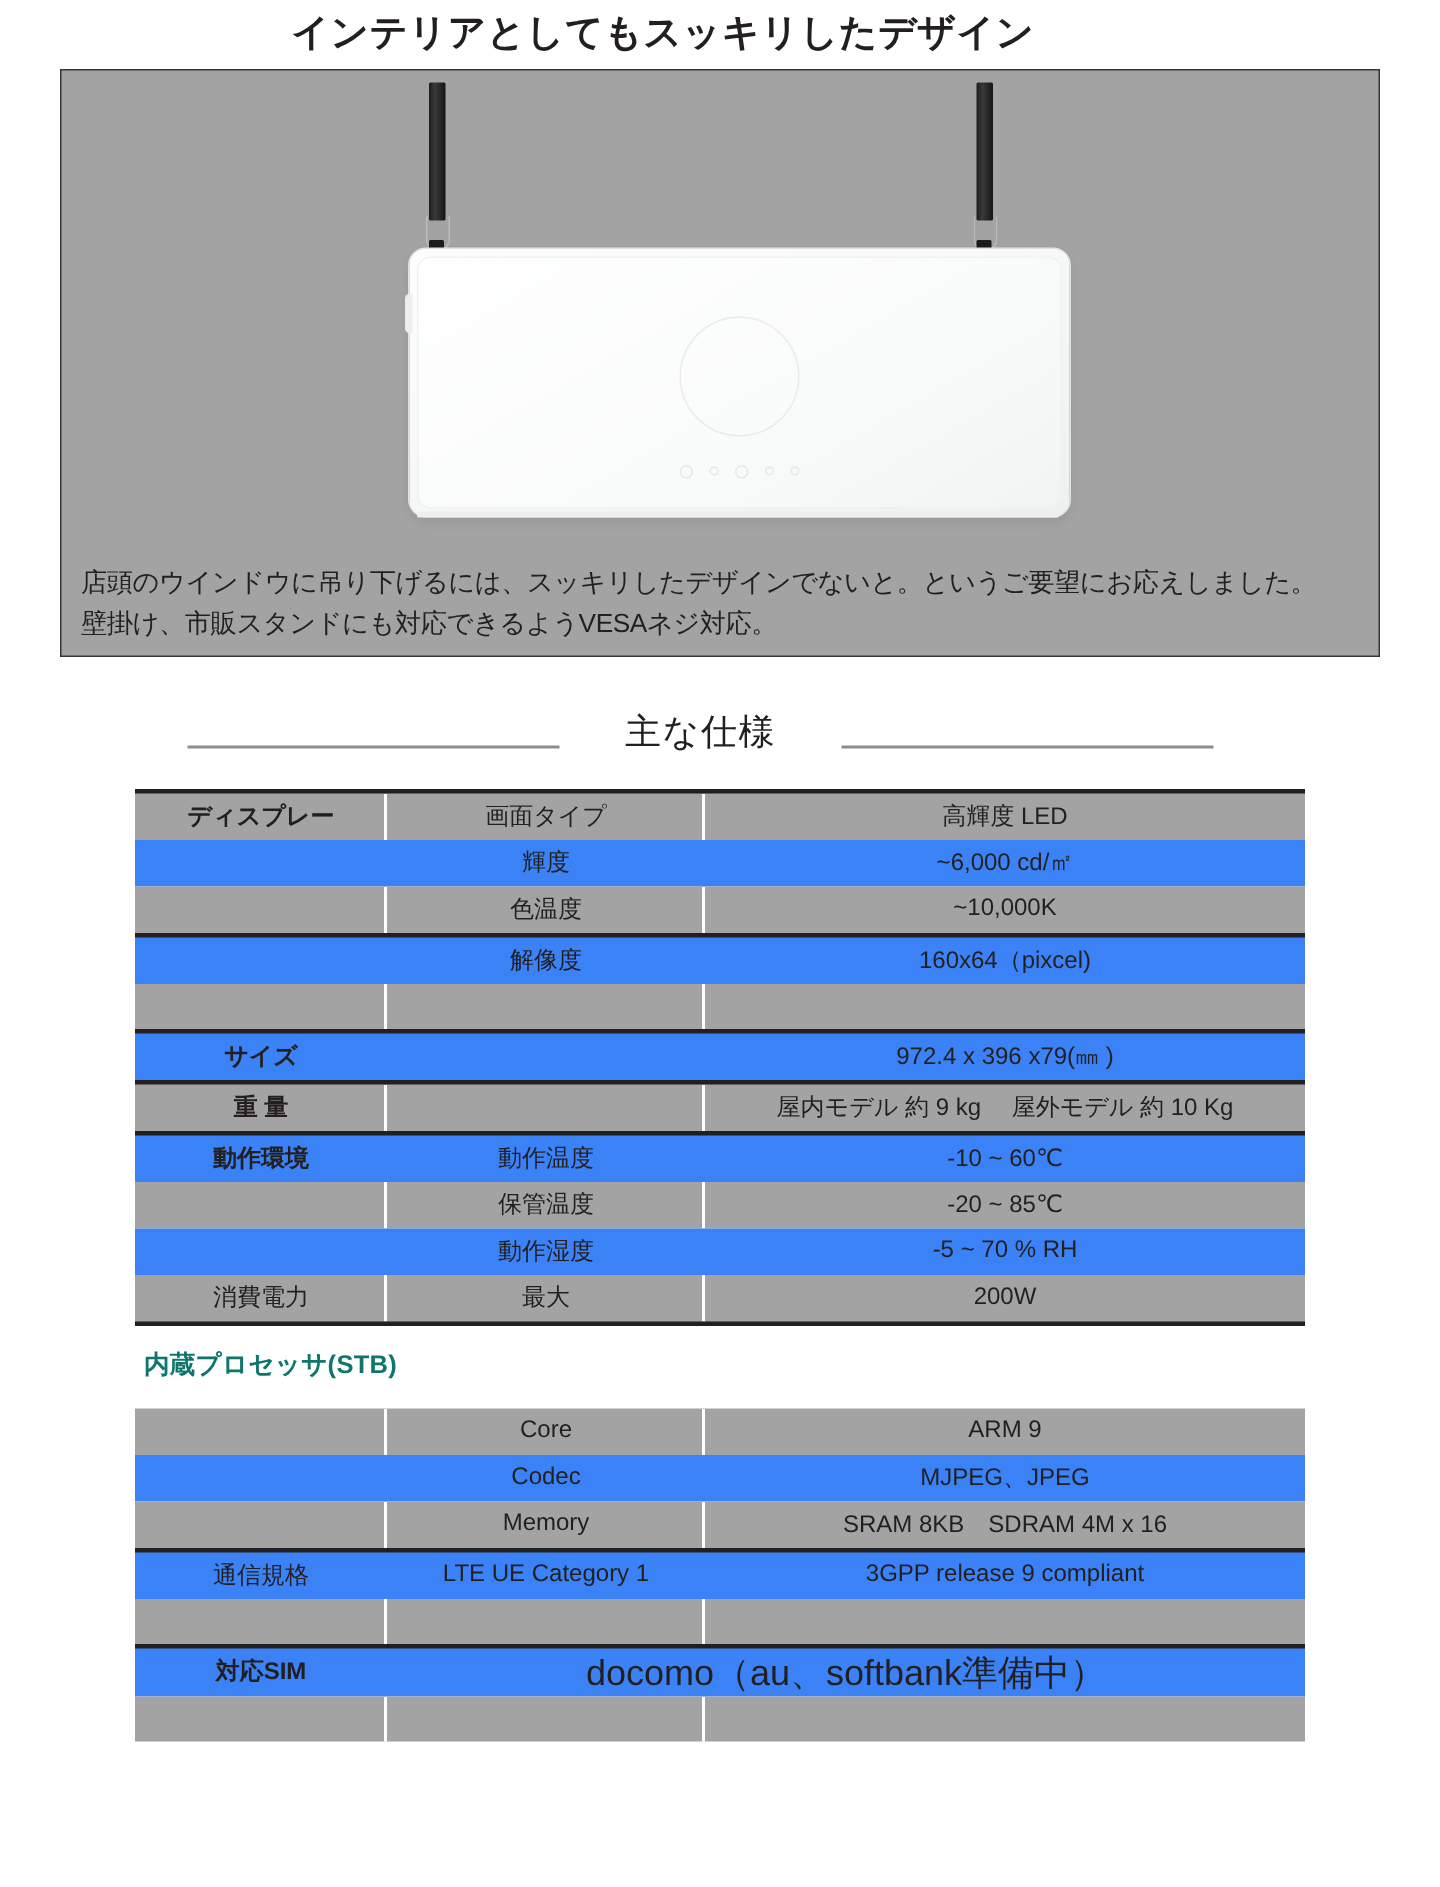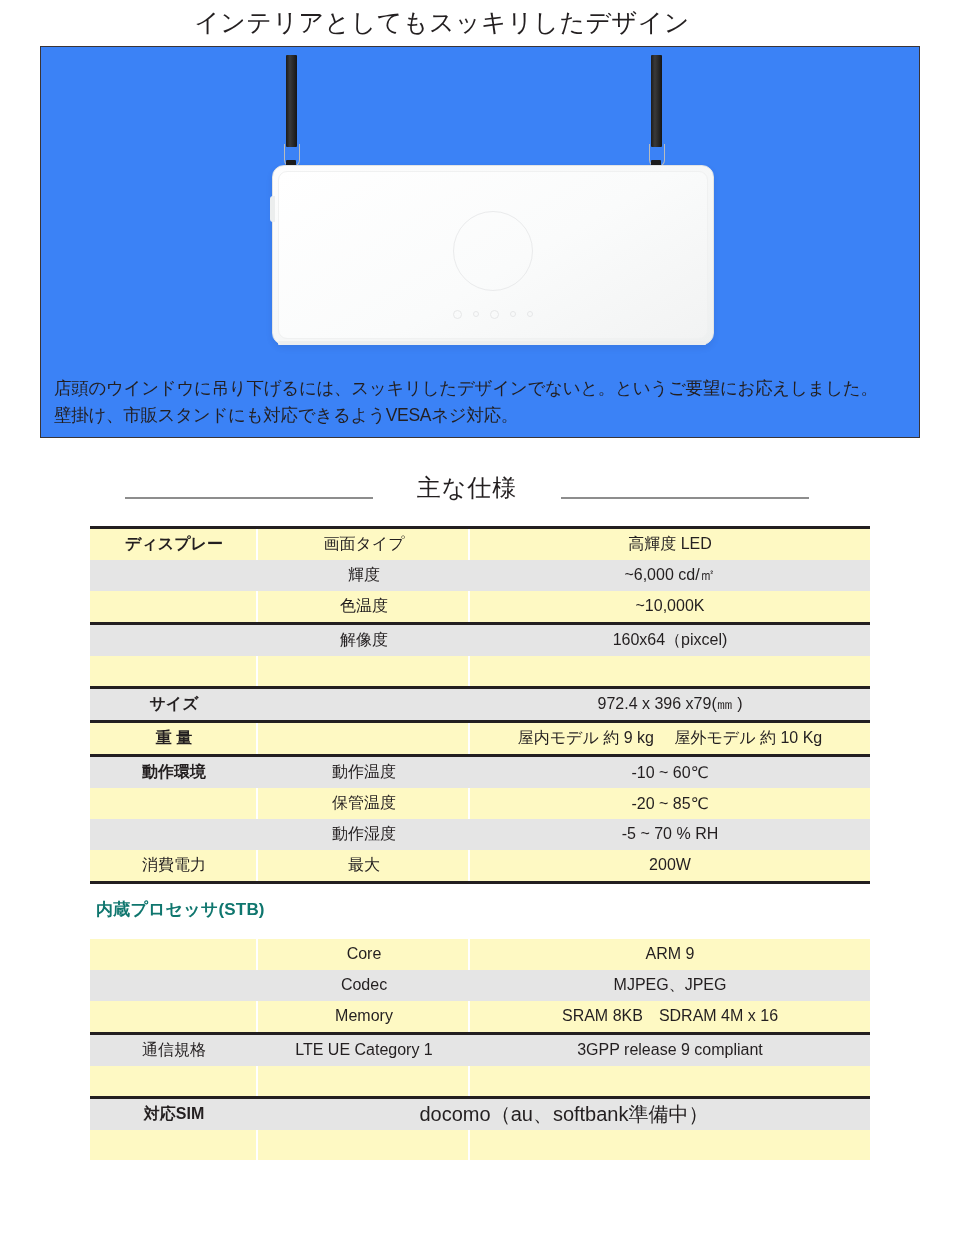--- a/index.html
+++ b/index.html
@@ -13,36 +13,36 @@
     font-family: "Liberation Sans", "DejaVu Sans", sans-serif;
     color: #231f20;
     overflow: hidden;
     position: relative;
   }
 
   
   .page-title {
     text-align: center;
     font-size: 25px;
-    font-weight: normal;
+    font-weight: bold;
     letter-spacing: 0.5px;
     padding-top: 6px;
     padding-right: 76px;
     color: #231f20;
     line-height: 1.3;
   }
 
   
   .hero-panel {
     margin: 7px 40px 0 40px;
     border: 1.5px solid #3a3436;
     height: 392px;
     box-sizing: border-box;
     position: relative;
-    background: #3b82f6;
+    background: #a3a3a3;
   }
 
   .product-stage {
     position: relative;
     height: 330px;
   }
 
   .strap {
     position: absolute;
     top: 8px;
@@ -188,33 +188,33 @@
     vertical-align: middle;
     padding: 0;
     font-size: 16px;
     color: #231f20;
   }
   .col-a { width: 168px; text-align: center; }
   .col-b { width: 212px; text-align: center; }
   .col-c { width: 400px; text-align: center; }
 
   
-  tr.shaded td { background: #fef9c3; }
-  tr.plain  td { background: #e5e5e5; }
+  tr.shaded td { background: #a3a3a3; }
+  tr.plain  td { background: #3b82f6; }
 
   
   tr.shaded td.col-a { box-shadow: inset -2px 0 0 #ffffff; }
   tr.shaded td.col-b { box-shadow: inset -2px 0 0 #ffffff; }
 
   
   tr.rule-top td    { border-top: 3px solid #231f20; }
   tr.rule-bottom td { border-bottom: 3px solid #231f20; }
 
   td.bold   { font-weight: bold; }
-  td.tall   { font-size: 20px; }
+  td.tall   { font-size: 24px; }
   td.wide-text { font-size: 15.5px; }
 
   tr.spacer td { height: 30px; }
 
   
   .group-label {
     width: 780px;
     margin: 14px auto 0 auto;
     font-size: 17px;
     font-weight: bold;

